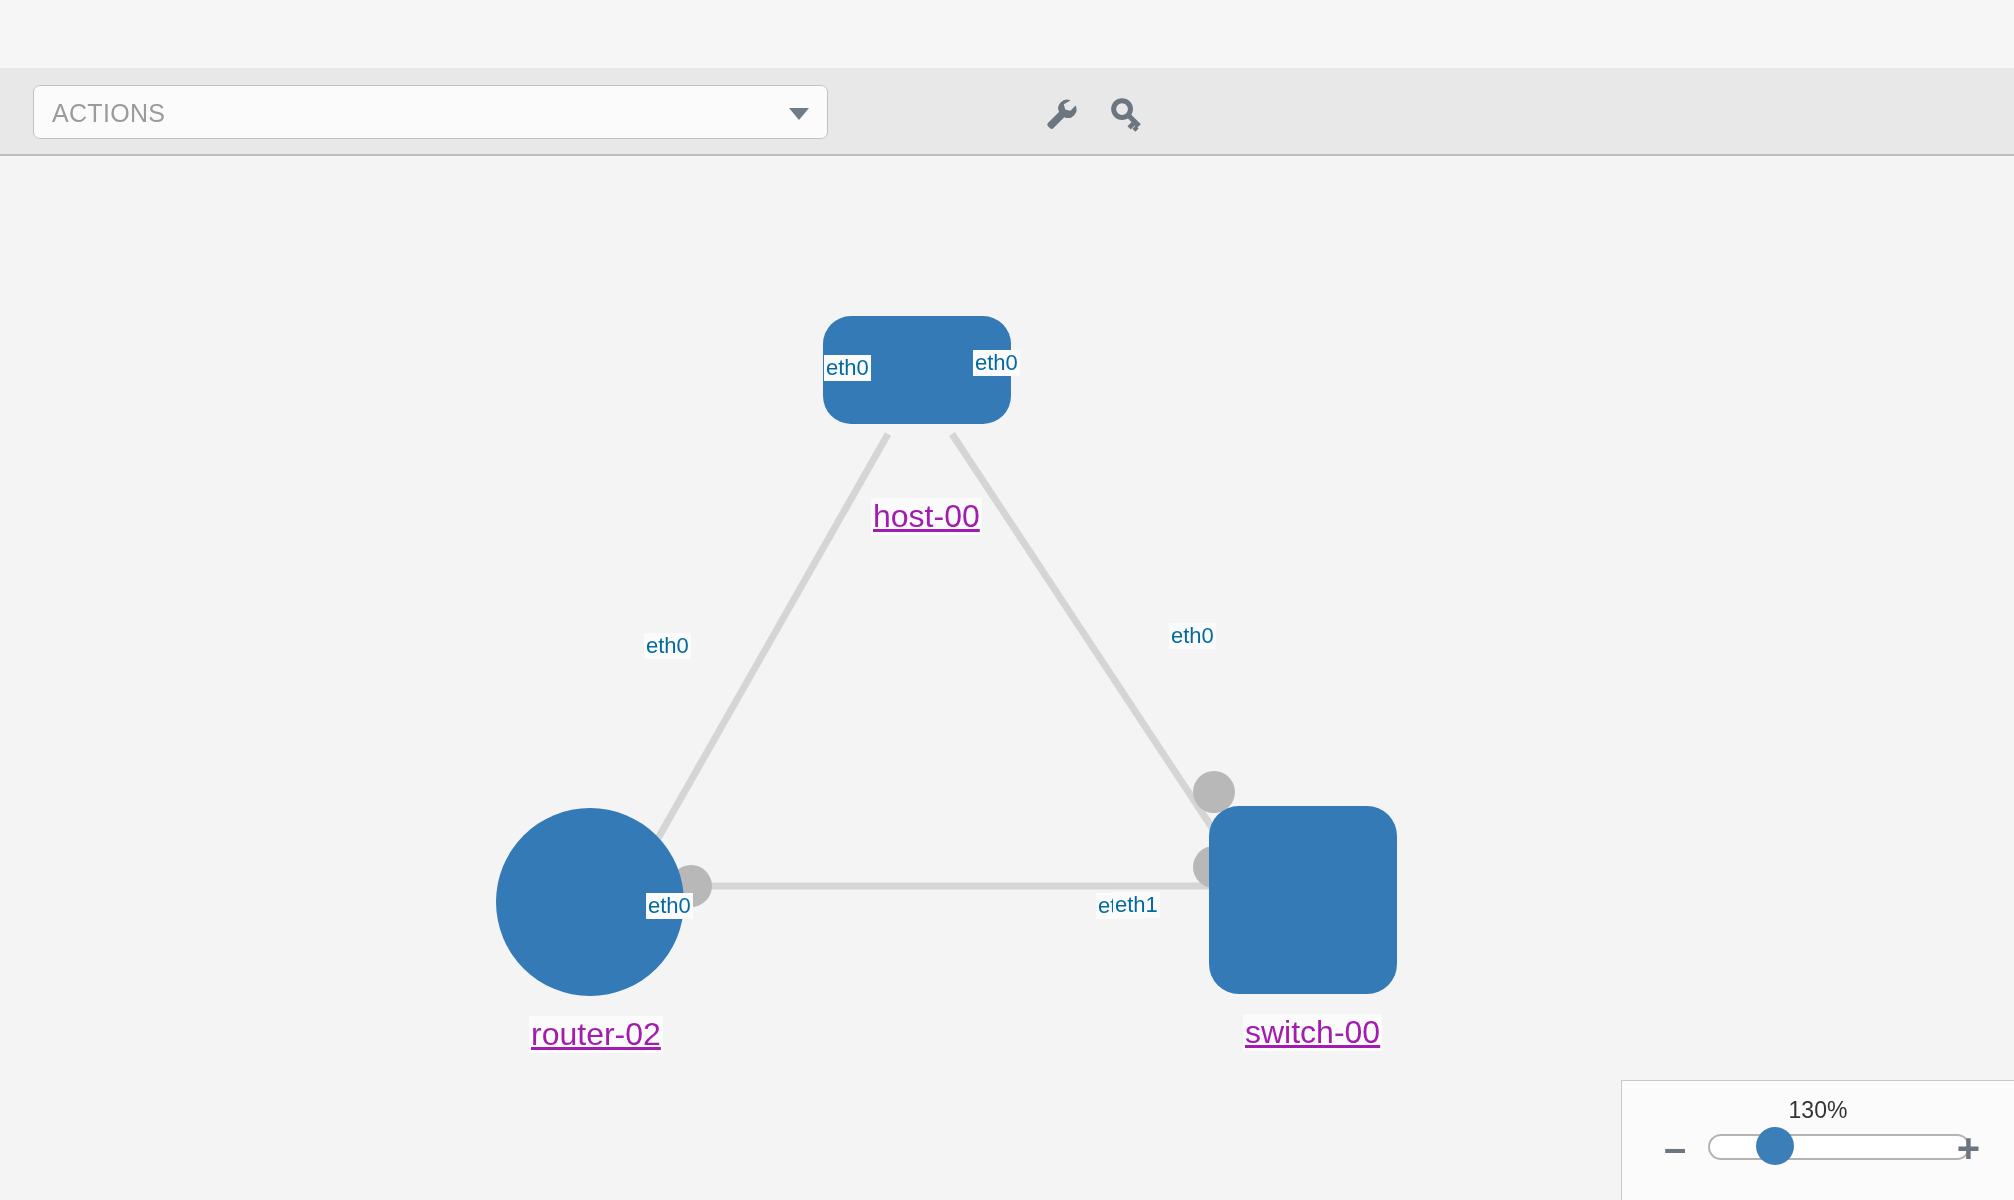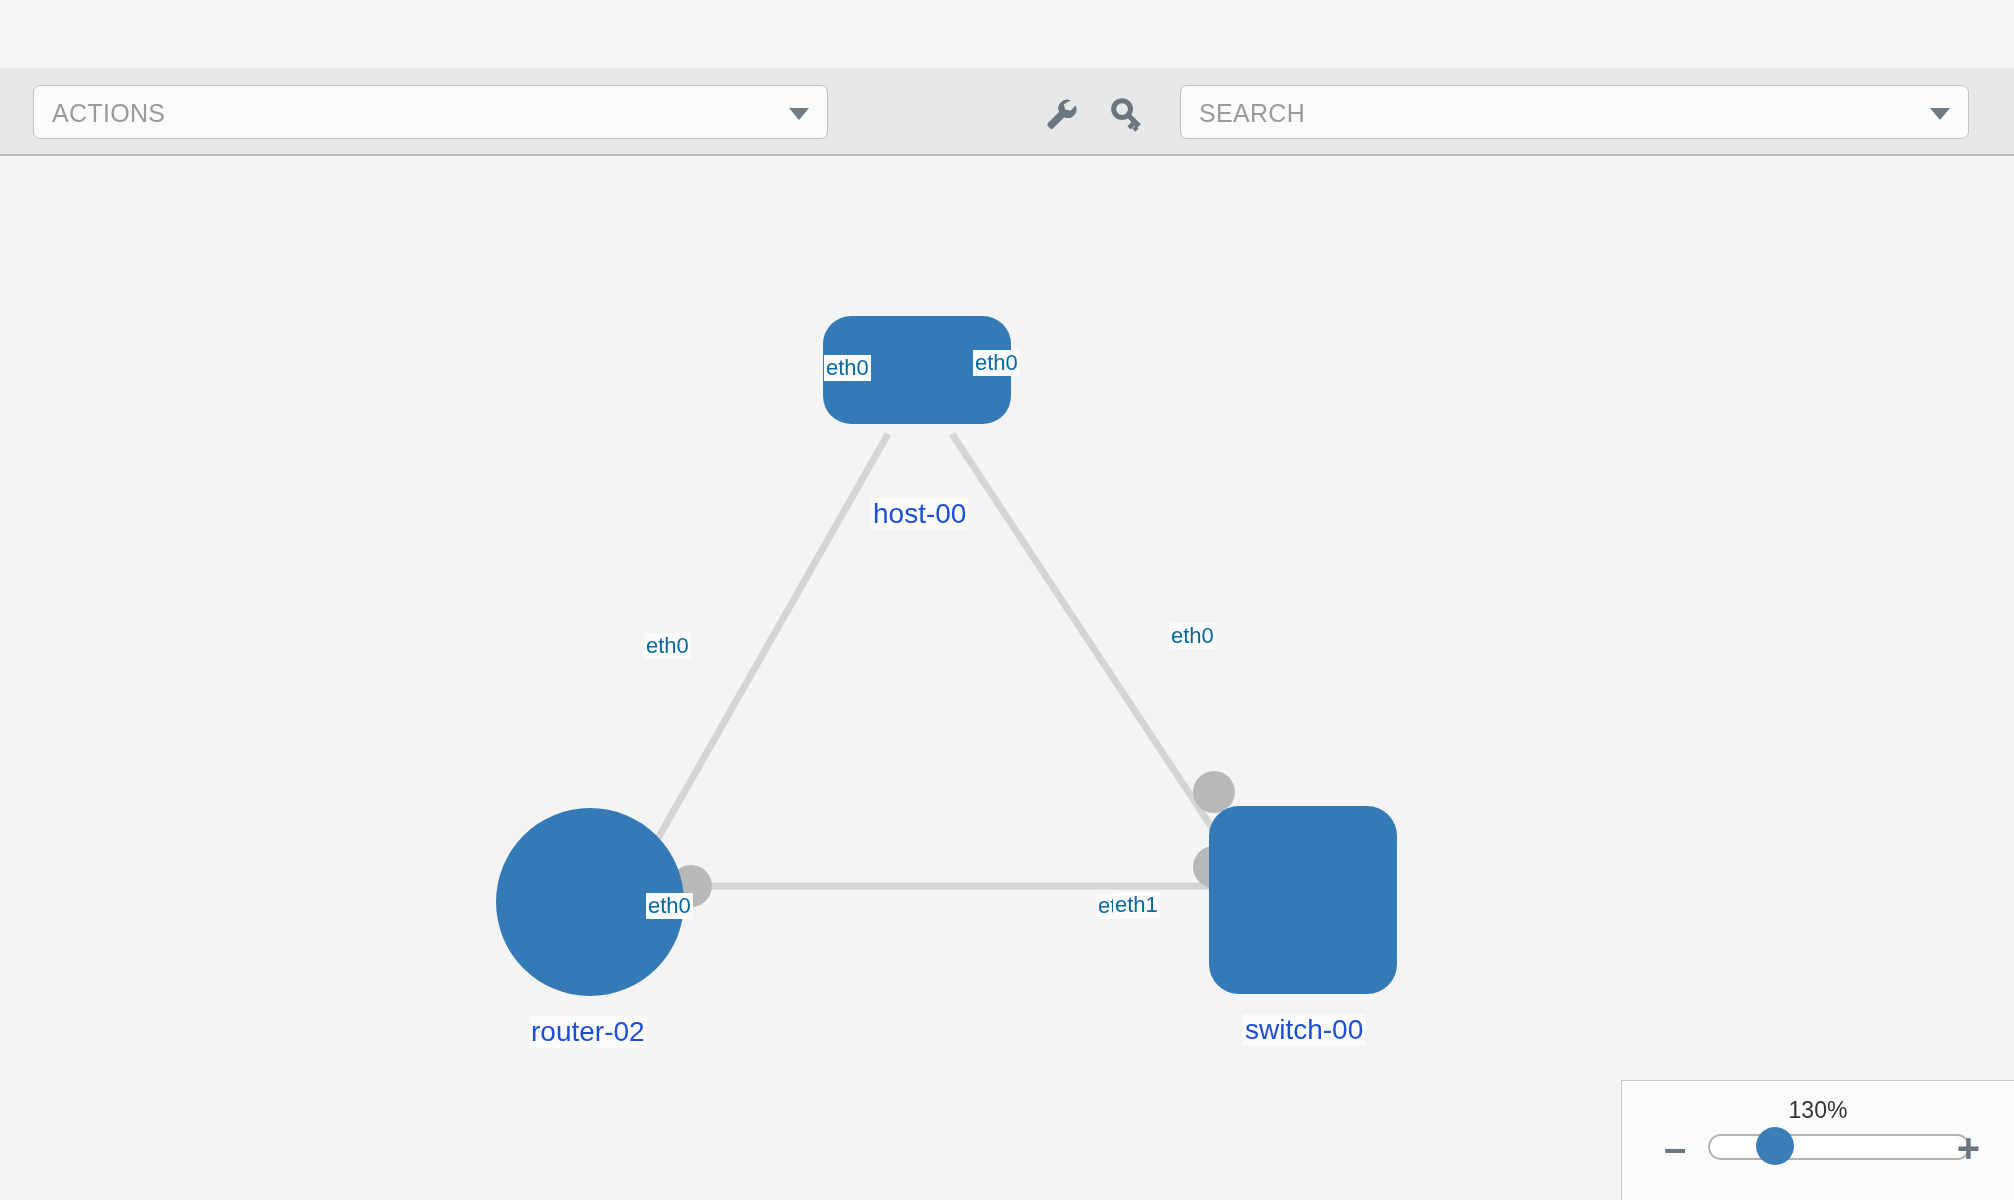--- a/index.html
+++ b/index.html
@@ -121,25 +121,26 @@
   
   .node {
     position: absolute;
   }
   .node-shape {
     position: absolute;
     background: #337ab7;
   }
   .node-label {
     position: absolute;
-    font-size: 28px;
-    color: #1d4ed8;
+    font-size: 32px;
+    color: #a21caf;
     background: #fbfbfb;
     white-space: nowrap;
     padding: 0 2px;
+    text-decoration: underline;
   }
 
   
   #node-host { left: 823px; top: 158px; }
   #node-host .node-shape {
     width: 188px; height: 108px;
     border-radius: 28px;
     left: 0; top: 0;
   }
   #node-host .node-label { left: 48px; top: 182px; }
@@ -271,24 +272,20 @@
     <svg width="44" height="44" viewBox="0 0 44 44" aria-hidden="true">
       <g transform="rotate(45 22 22)">
         <circle cx="15" cy="22" r="8.4" fill="none" stroke="#6b7680" stroke-width="5"></circle>
         <rect x="22" y="19.4" width="17" height="5.2" fill="#6b7680"></rect>
         <rect x="31" y="24" width="4.6" height="6.4" fill="#6b7680"></rect>
         <rect x="36.2" y="24" width="4.2" height="4.6" fill="#6b7680"></rect>
       </g>
     </svg>
   </div>
 
-  <div class="dropdown" id="search-dropdown">
-    <div class="dd-label">SEARCH</div>
-    <div class="caret"></div>
-  </div>
 
   <div class="canvas">
 
     <svg class="links" viewBox="0 0 2014 1042">
 
       <line x1="888" y1="276" x2="640" y2="712" stroke="#d5d5d5" stroke-width="7"></line>
 
       <line x1="952" y1="276" x2="1232" y2="700" stroke="#d5d5d5" stroke-width="7"></line>
 
       <line x1="690" y1="728" x2="1216" y2="728" stroke="#d5d5d5" stroke-width="7"></line>

